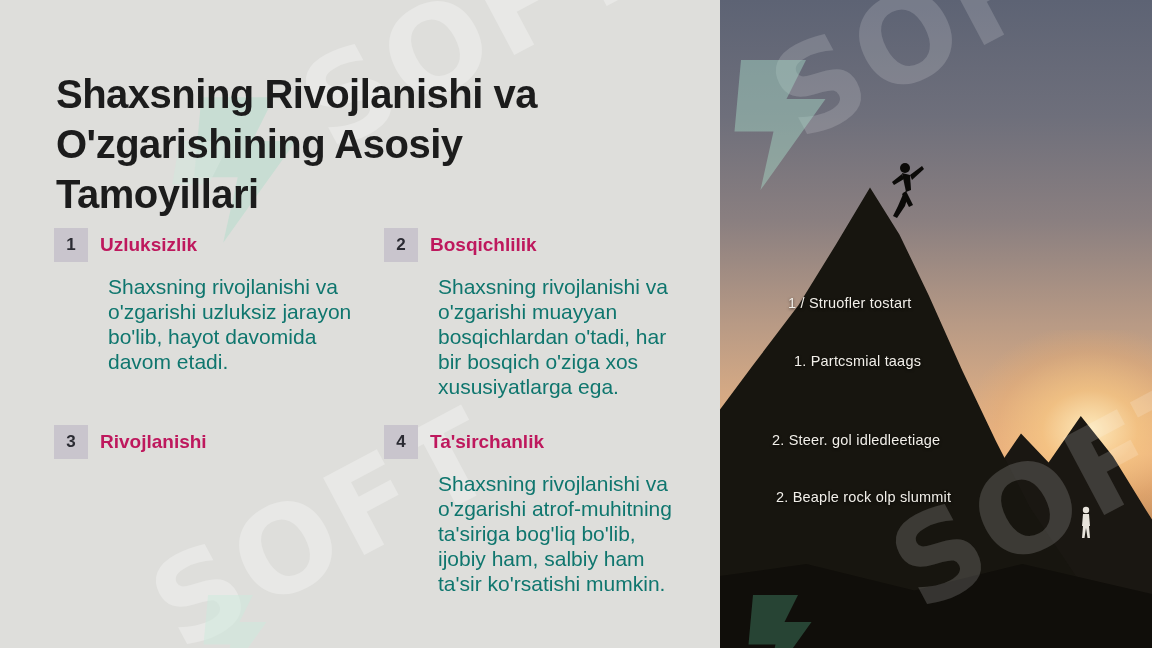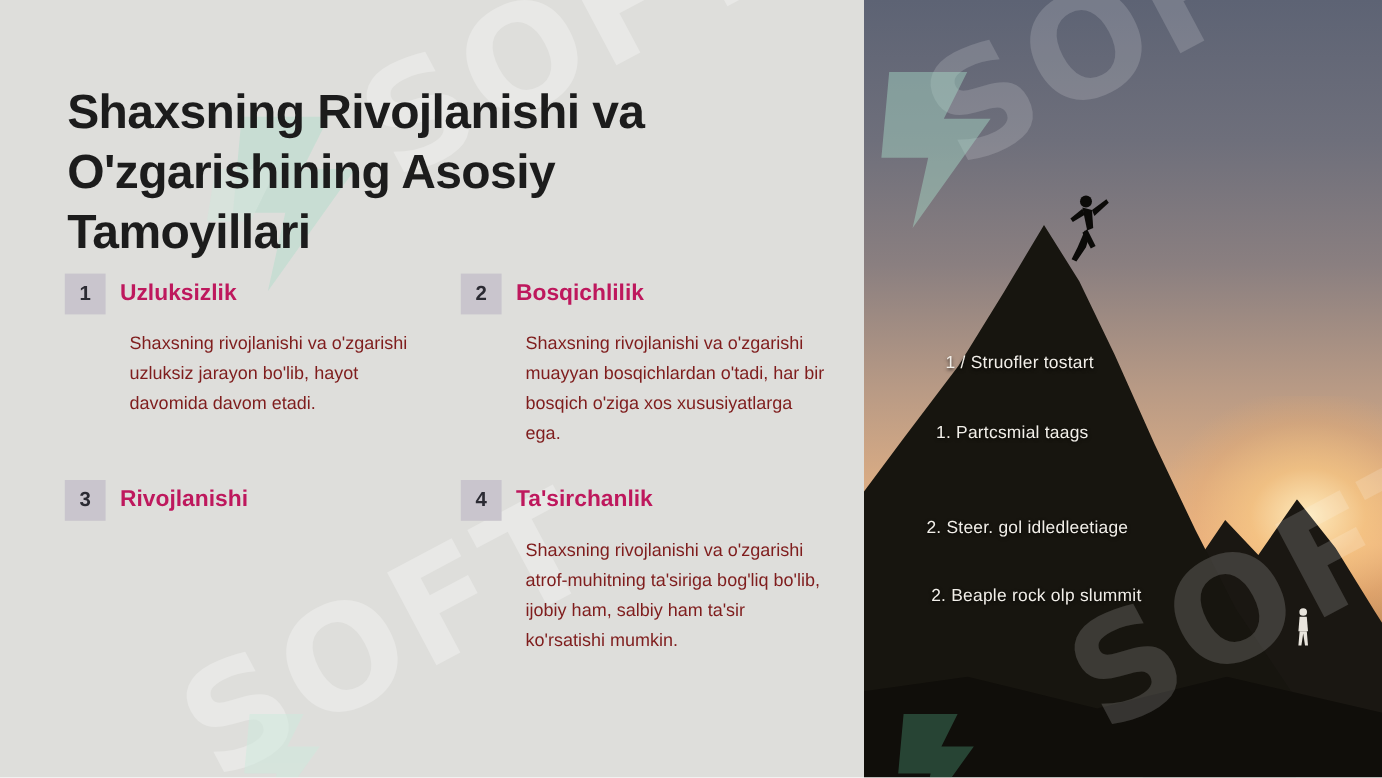--- a/index.html
+++ b/index.html
@@ -92,23 +92,23 @@
     align-items: center;
     justify-content: center;
     flex: 0 0 auto;
   }
   .card-title {
     font-size: 19px;
     font-weight: bold;
     color: #be185d;
   }
   .card-body {
-    font-size: 15px;
+    font-size: 21px;
     line-height: 25px;
-    color: #7f1d1d;
+    color: #0f766e;
     padding-left: 54px;
     max-width: 250px;
   }
   
   .right-image {
     position: absolute;
     right: 0; top: 0;
     width: 432px;
     height: 648px;
     overflow: hidden;
@@ -190,21 +190,21 @@
   }
   .ov-line {
     position: absolute;
     color: #f2efe9;
     font-size: 14.5px;
     letter-spacing: 0.2px;
     text-shadow: 0 1px 3px rgba(0,0,0,0.7);
     white-space: nowrap;
   }
   .ov-0 { left: 68px;  top: 255px; }
-  .ov-1 { left: 60px;  top: 313px; }
+  .ov-1 { left: 74px;  top: 313px; }
   .ov-2 { left: 52px;  top: 392px; }
   .ov-3 { left: 56px;  top: 449px; }
 </style>
 </head>
 <body>
 
 <div id="slide">
 
   <div class="right-image">
     <div class="sky"></div>

